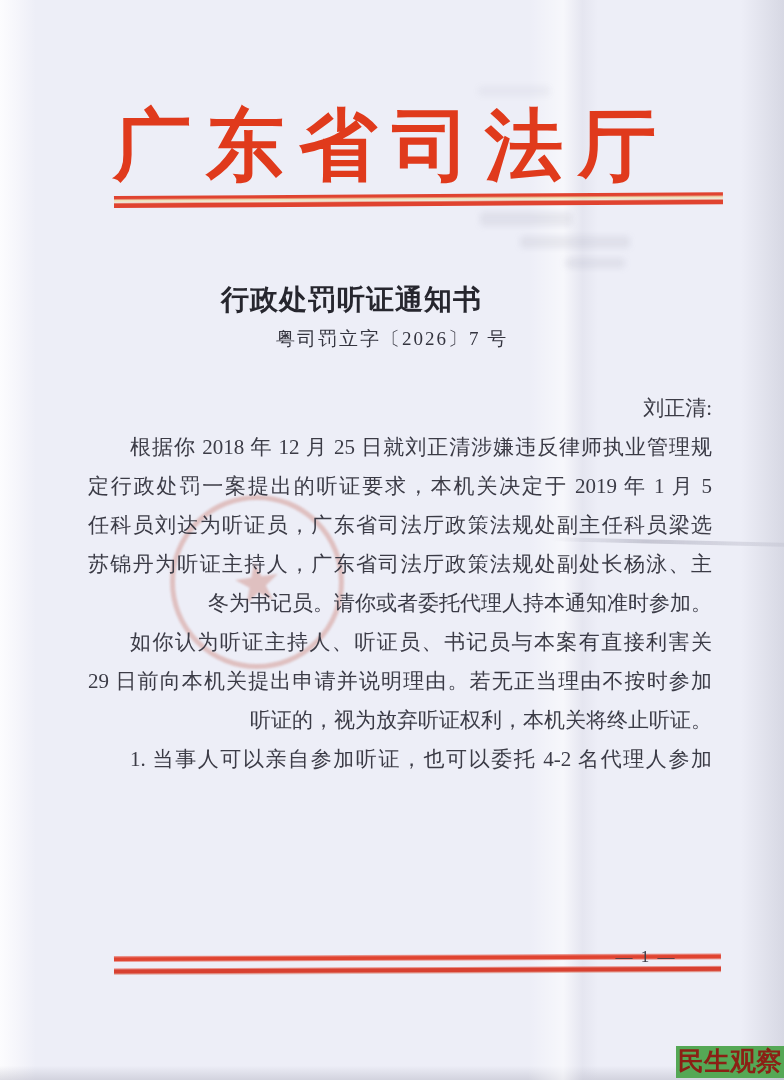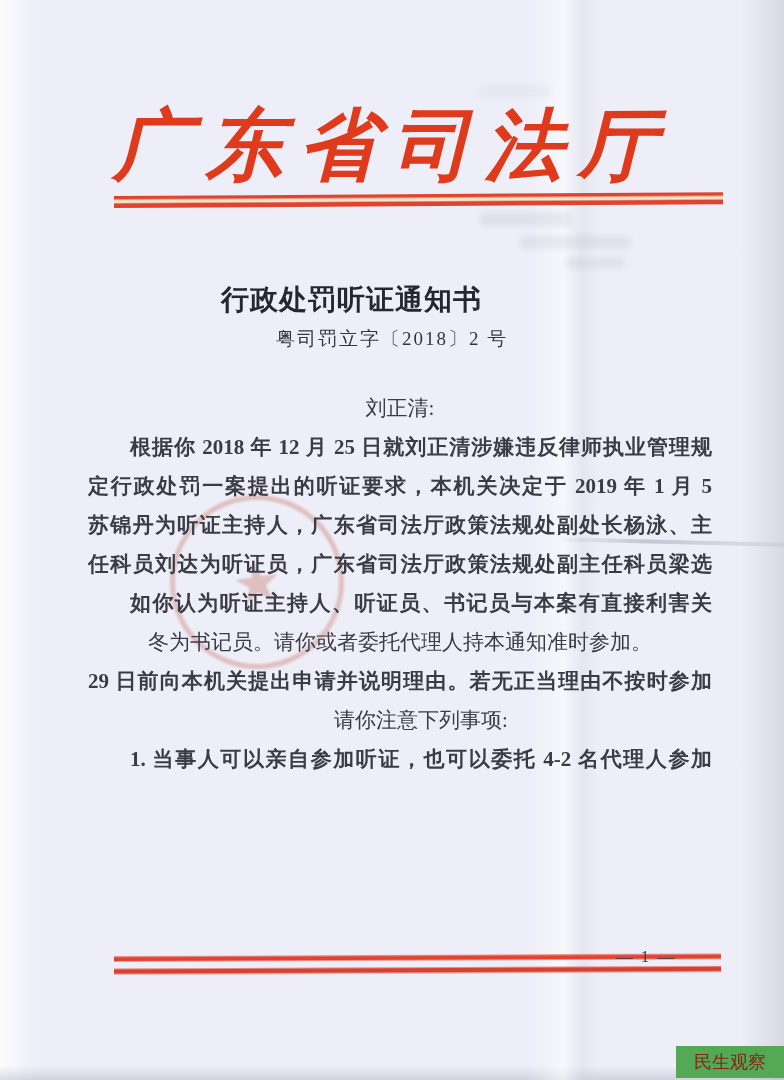--- a/index.html
+++ b/index.html
@@ -35,21 +35,21 @@
     border:5px solid rgba(193,86,66,0.30);border-radius:50%;
     display:flex;align-items:center;justify-content:center;
     filter:blur(1.3px);z-index:1;}
   .stamp .star{font-size:56px;color:rgba(193,86,66,0.30);
     font-family:"DejaVu Sans",sans-serif;transform:rotate(-8deg);}
   
   .agency{
     position:absolute;left:0;top:100px;width:784px;
     text-align:center;font-size:78px;font-weight:bold;
     color:var(--header-red,#e03a1c);letter-spacing:15px;
-    line-height:92px;white-space:nowrap;font-style:italic;
+    line-height:92px;white-space:nowrap;
   }
   .head-rule{
     position:absolute;left:114px;top:196px;width:609px;height:12px;
     background:linear-gradient(to bottom,
       var(--rule-red,#e04330) 0px,var(--rule-red,#e04330) 2.5px,
       rgba(240,212,130,0.55) 4.5px,rgba(240,212,130,0.25) 6.5px,
       var(--rule-red,#e04330) 8px,var(--rule-red,#e04330) 11.5px);
     transform:rotate(-0.35deg);transform-origin:left center;
   }
   
@@ -60,23 +60,23 @@
   .doc-number{
     position:absolute;left:0;top:326px;width:784px;text-align:center;
     font-size:19px;color:#34343f;letter-spacing:2px;
   }
   
   .body-lines{
     position:absolute;left:88px;top:389px;width:624px;z-index:2;
   }
   .bline{
     height:39px;line-height:39px;font-size:21px;overflow:hidden;
-    color:var(--body-text,#3b3b46);text-align:center;
+    color:var(--body-text,#3b3b46);text-align:right;
   }
-  .bline.full{text-align:justify;text-align-last:justify;font-weight:bold;}
+  .bline.full{text-align:justify;text-align-last:justify;}
   .bline.ind{text-indent:2em;}
   
   .foot-rules{
     position:absolute;left:114px;top:956px;width:607px;height:19px;
     background:linear-gradient(to bottom,
       rgba(235,120,110,0.55) 0px,var(--rule-red,#e04330) 2px,var(--rule-red,#e04330) 4.5px,rgba(235,120,110,0.4) 6px,
       rgba(0,0,0,0) 6.5px,rgba(0,0,0,0) 12px,
       rgba(235,120,110,0.5) 12.5px,#d84030 14px,#d84030 17px,rgba(216,100,70,0.4) 18.5px);
     transform:rotate(-0.25deg);transform-origin:left center;
     z-index:2;
@@ -84,21 +84,21 @@
   .page-number{
     position:absolute;left:600px;top:942px;width:92px;height:30px;
     text-align:center;font-size:17px;color:#3d3d49;letter-spacing:2px;
     z-index:3;line-height:30px;
   }
   
   .watermark{
     position:absolute;right:0px;bottom:2px;width:108px;height:32px;
     background:var(--watermark-bg,#55a855);
     color:var(--watermark-text,#8b2015);
-    font-size:18px;font-weight:normal;text-align:center;line-height:32px;
+    font-size:26px;font-weight:bold;text-align:center;line-height:32px;
     letter-spacing:0px;z-index:4;
   }
 </style>
 </head>
 <body>
 
 <div class="paper">
 
   <div class="edge-left"></div>
   <div class="edge-right"></div>
@@ -111,32 +111,32 @@
   <div class="smudge s4"></div>
 
   <div class="stamp">
     <span class="star">★</span>
   </div>
 
   <div class="agency">广东省司法厅</div>
   <div class="head-rule"></div>
 
   <div class="doc-title">行政处罚听证通知书</div>
-  <div class="doc-number">粤司罚立字〔2018〕2 号</div>
+  <div class="doc-number">粤司罚立字〔2026〕7 号</div>
 
   <div class="body-lines" id="body-lines">
       <div class="bline">刘正清:</div>
       <div class="bline full ind">根据你 2018 年 12 月 25 日就刘正清涉嫌违反律师执业管理规</div>
       <div class="bline full">定行政处罚一案提出的听证要求，本机关决定于 2019 年 1 月 5</div>
+      <div class="bline full">任科员刘达为听证员，广东省司法厅政策法规处副主任科员梁选</div>
       <div class="bline full">苏锦丹为听证主持人，广东省司法厅政策法规处副处长杨泳、主</div>
-      <div class="bline full">任科员刘达为听证员，广东省司法厅政策法规处副主任科员梁选</div>
+      <div class="bline">冬为书记员。请你或者委托代理人持本通知准时参加。</div>
       <div class="bline full ind">如你认为听证主持人、听证员、书记员与本案有直接利害关</div>
-      <div class="bline">冬为书记员。请你或者委托代理人持本通知准时参加。</div>
       <div class="bline full">29 日前向本机关提出申请并说明理由。若无正当理由不按时参加</div>
-      <div class="bline ind">请你注意下列事项:</div>
+      <div class="bline">听证的，视为放弃听证权利，本机关将终止听证。</div>
       <div class="bline full ind">1. 当事人可以亲自参加听证，也可以委托 4-2 名代理人参加</div>
     </div>
 
   <div class="foot-rules"></div>
   <div class="page-number">— 1 —</div>
 
   <div class="watermark">民生观察</div>
 
 </div>
 

